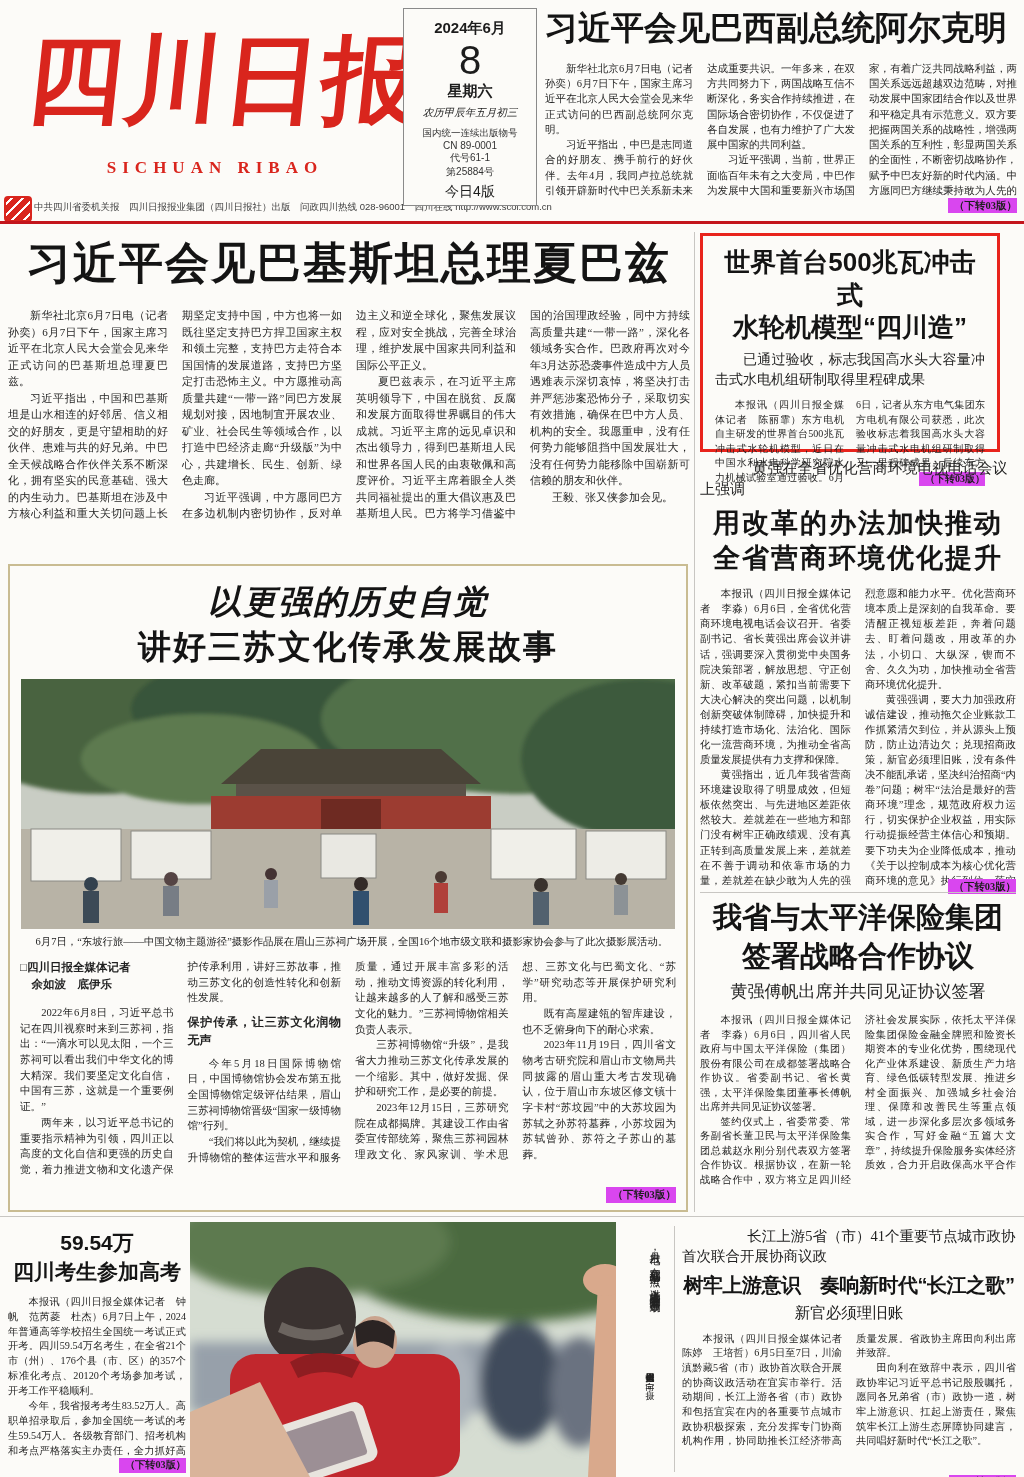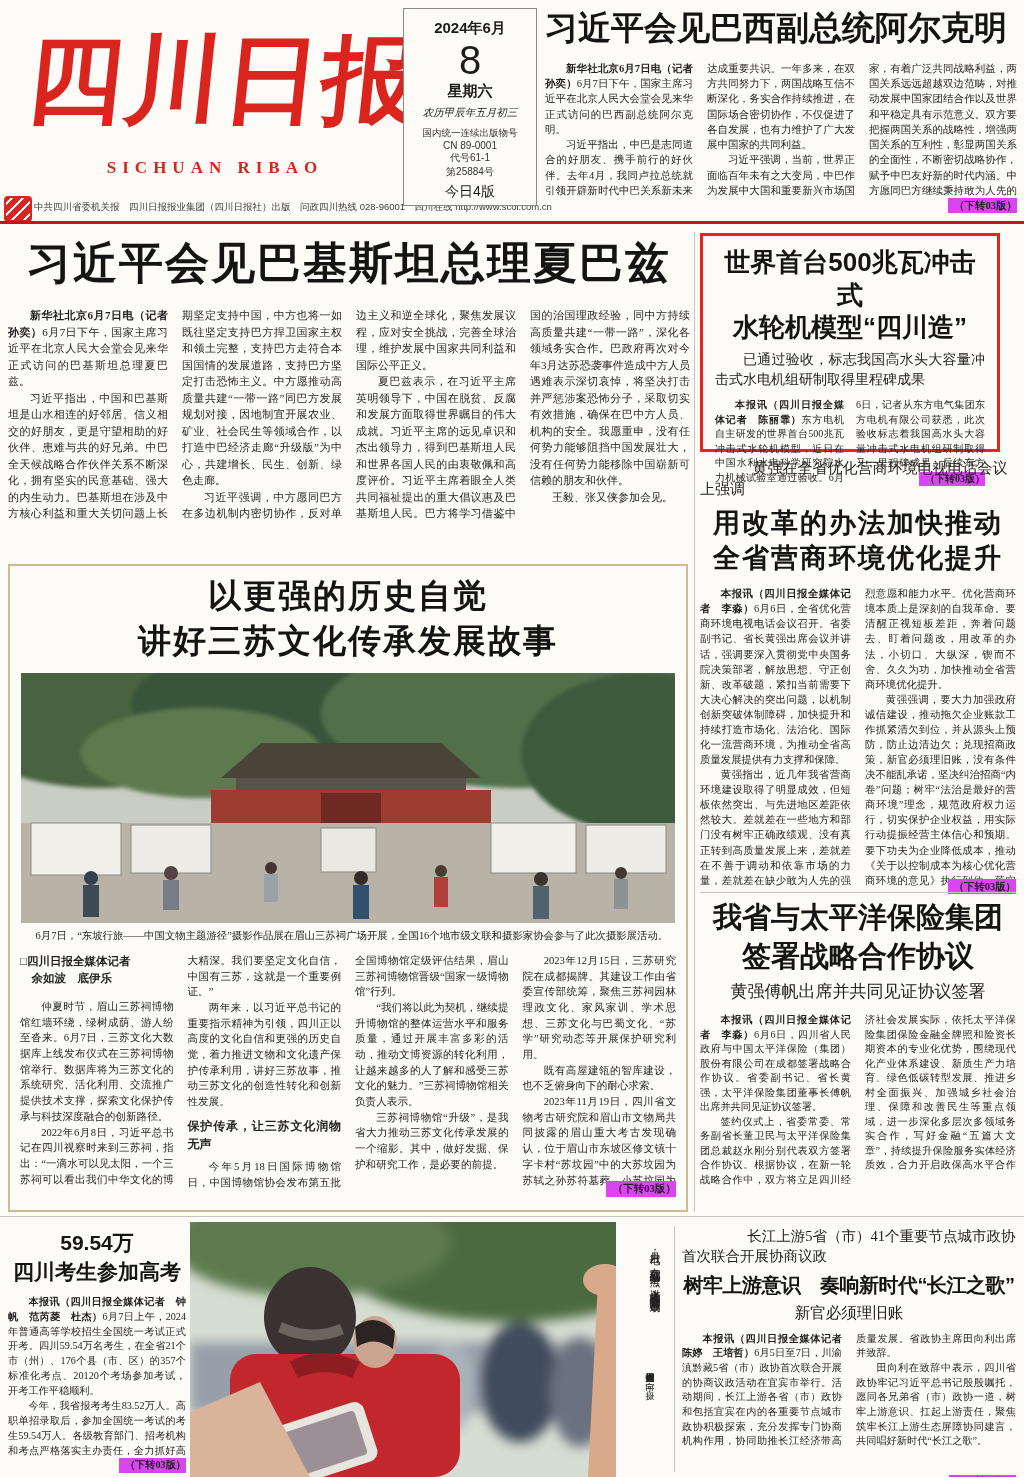--- a/index.html
+++ b/index.html
@@ -3,21 +3,21 @@
 <meta charset="utf-8">
 <style>
   html,body{margin:0;padding:0;}
   #page{position:relative;width:1024px;height:1477px;background:#fcfbf8;overflow:hidden;
         font-family:"Liberation Sans",sans-serif;color:#1c1c1c;}
   .abs{position:absolute;}
   .hl{font-family:"Liberation Sans",sans-serif;font-weight:900;color:#141414;}
   .body-text{font-family:"Liberation Serif",serif;color:#1f1f1f;text-align:justify;}
   .cols{position:relative;overflow:hidden;column-gap:14px;}
   .cols p{margin:0;text-indent:2em;}
-  .cols .pfirst b{font-weight:bold;}
+  .cols .pfirst b{font-weight:normal;}
   .jump{position:absolute;right:0;bottom:0;font-weight:bold;background:#d946ef;padding-left:6px;text-indent:0;}
   .vline{background:#c8c6c2;width:1px;}
   .hline{background:#c8c6c2;height:1px;}
   .center{text-align:center;}
   .red{color:#d9251d;}
   h1,h2,h3,h4,p{margin:0;}
   .kicker{font-family:"Liberation Serif",serif;font-weight:500;color:#222;}
   .vertical{writing-mode:vertical-rl;font-family:"Liberation Serif",serif;color:#222;}
 </style>
 </head>
@@ -106,21 +106,21 @@
     <div class="center" style="margin-top:4px;font-size:17px;font-weight:500;color:#222;">黄强傅帆出席并共同见证协议签署</div>
     <div class="body-text cols" style="margin-top:10px;height:186px;column-count:2;font-size:10.2px;line-height:1.42;">
       <p class="pfirst"><b>本报讯（四川日报全媒体记者　李淼）</b><span>6月6日，四川省人民政府与中国太平洋保险（集团）股份有限公司在成都签署战略合作协议。省委副书记、省长黄强，太平洋保险集团董事长傅帆出席并共同见证协议签署。</span></p>
       <div>
           <p>签约仪式上，省委常委、常务副省长董卫民与太平洋保险集团总裁赵永刚分别代表双方签署合作协议。根据协议，在新一轮战略合作中，双方将立足四川经济社会发展实际，依托太平洋保险集团保险金融全牌照和险资长期资本的专业化优势，围绕现代化产业体系建设、新质生产力培育、绿色低碳转型发展、推进乡村全面振兴、加强城乡社会治理、保障和改善民生等重点领域，进一步深化多层次多领域务实合作，写好金融“五篇大文章”，持续提升保险服务实体经济质效，合力开启政保高水平合作新篇章，为四川高质量发展提供更有力的金融保障。</p>
         </div>
     </div>
   </div>
 
   <div class="abs" style="left:8px;top:564px;width:680px;height:648px;border:2px solid #c9bc92;box-sizing:border-box;background:#fcfbf8;padding:8px 10px;">
-    <h2 class="hl center" style="margin-top:0;font-size:33px;line-height:1.35;letter-spacing:2px;">以更强的历史自觉</h2>
+    <h2 class="hl center" style="margin-top:6px;font-size:33px;line-height:1.35;letter-spacing:2px;font-style:italic;">以更强的历史自觉</h2>
     <h2 class="hl center" style="font-size:33px;line-height:1.35;letter-spacing:2px;">讲好三苏文化传承发展故事</h2>
 
     <div style="margin:10px auto 0;width:654px;height:250px;overflow:hidden;">
       <svg width="654" height="250" viewBox="0 0 654 250" xmlns="http://www.w3.org/2000/svg">
         <defs>
             <filter id="soft">
               <feGaussianBlur stdDeviation="2"></feGaussianBlur>
             </filter>
           </defs>
         <rect width="654" height="250" fill="#c9cdc4"></rect>
@@ -164,21 +164,20 @@
 
     <div style="display:flex;margin-top:6px;font-size:10.4px;font-family:'Liberation Serif',serif;color:#222;white-space:nowrap;overflow:hidden;">
       <span style="text-indent:1.5em;display:inline-block;">6月7日，“东坡行旅——中国文物主题游径”摄影作品展在眉山三苏祠广场开展，全国16个地市级文联和摄影家协会参与了此次摄影展活动。</span>
 
     </div>
 
     <div class="body-text cols" style="margin-top:10px;height:244px;column-count:4;font-size:10.6px;line-height:1.48;">
       <p style="text-indent:0;font-weight:bold;font-size:11.5px;">□四川日报全媒体记者</p>
       <p style="text-indent:0;font-weight:bold;font-size:11.5px;margin-bottom:12px;">　余如波　底伊乐</p>
       <div>
-          <p>仲夏时节，眉山三苏祠博物馆红墙环绕，绿树成荫、游人纷至沓来。6月7日，三苏文化大数据库上线发布仪式在三苏祠博物馆举行。数据库将为三苏文化的系统研究、活化利用、交流推广提供技术支撑，探索文化保护传承与科技深度融合的创新路径。</p>
           <p>2022年6月8日，习近平总书记在四川视察时来到三苏祠，指出：“一滴水可以见太阳，一个三苏祠可以看出我们中华文化的博大精深。我们要坚定文化自信，中国有三苏，这就是一个重要例证。”</p>
           <p>两年来，以习近平总书记的重要指示精神为引领，四川正以高度的文化自信和更强的历史自觉，着力推进文物和文化遗产保护传承利用，讲好三苏故事，推动三苏文化的创造性转化和创新性发展。</p>
         </div>
       <h4 style="font-family:'Liberation Sans',sans-serif;font-size:12px;margin:8px 0 6px;text-indent:0;">保护传承，让三苏文化润物无声</h4>
       <div>
           <p>今年5月18日国际博物馆日，中国博物馆协会发布第五批全国博物馆定级评估结果，眉山三苏祠博物馆晋级“国家一级博物馆”行列。</p>
           <p>“我们将以此为契机，继续提升博物馆的整体运营水平和服务质量，通过开展丰富多彩的活动，推动文博资源的转化利用，让越来越多的人了解和感受三苏文化的魅力。”三苏祠博物馆相关负责人表示。</p>
           <p>三苏祠博物馆“升级”，是我省大力推动三苏文化传承发展的一个缩影。其中，做好发掘、保护和研究工作，是必要的前提。</p>
           <p>2023年12月15日，三苏研究院在成都揭牌。其建设工作由省委宣传部统筹，聚焦三苏祠园林理政文化、家风家训、学术思想、三苏文化与巴蜀文化、“苏学”研究动态等开展保护研究利用。</p>
           <p>既有高屋建瓴的智库建设，也不乏俯身向下的耐心求索。</p>

